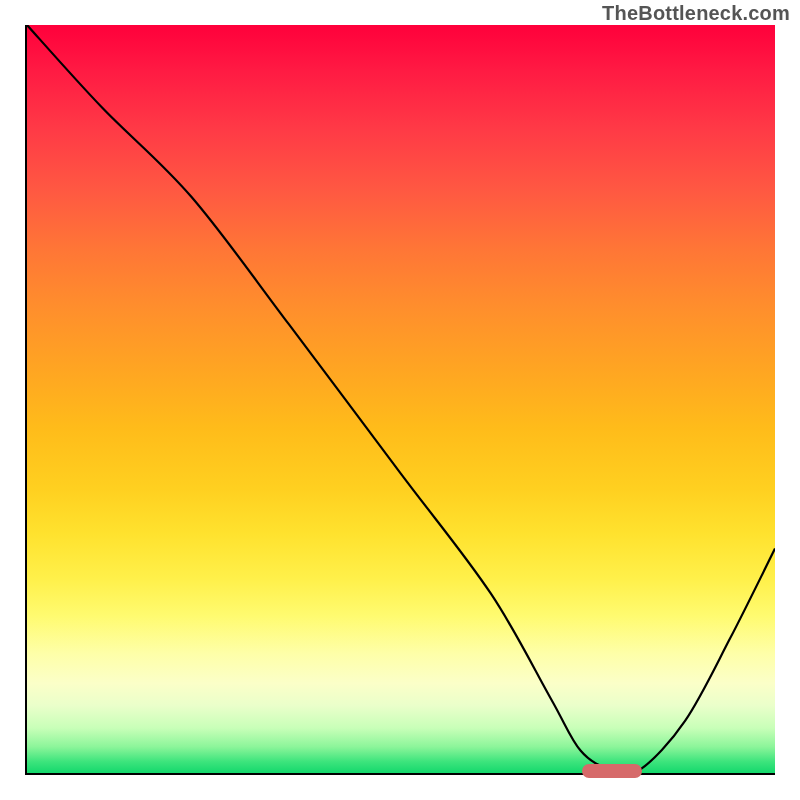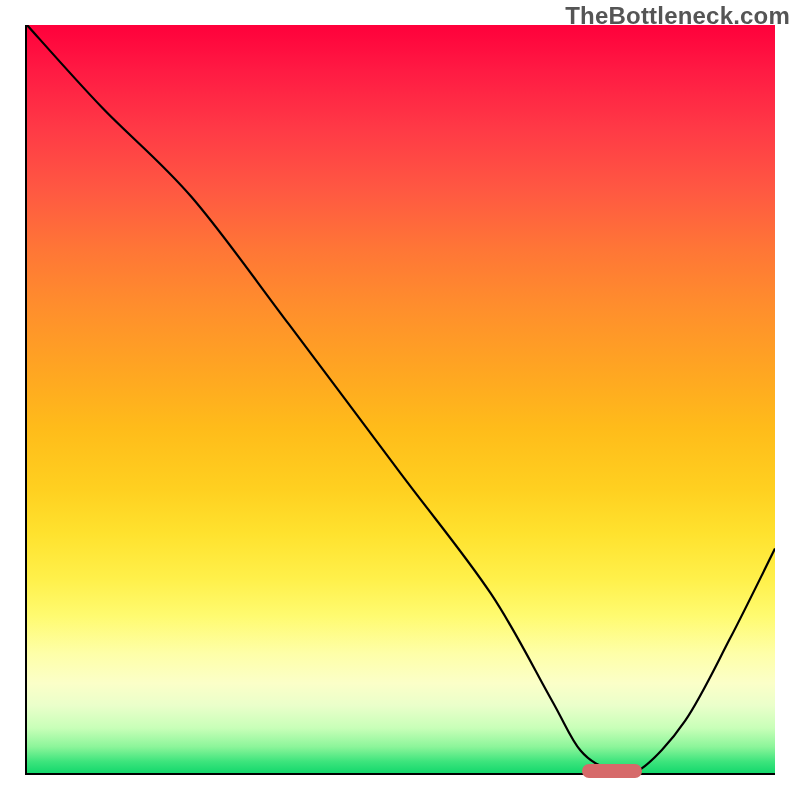--- a/index.html
+++ b/index.html
@@ -7,21 +7,21 @@
     width: 800px;
     height: 800px;
     background: #ffffff;
     font-family: Arial, sans-serif;
     position: relative;
   }
   .watermark {
     position: absolute;
     top: 2px;
     right: 10px;
-    font-size: 24px;
+    font-size: 20px;
     font-weight: bold;
     color: #555;
     letter-spacing: 0.2px;
   }
   .plot-area {
     position: absolute;
     left: 25px;
     top: 25px;
     width: 750px;
     height: 750px;

